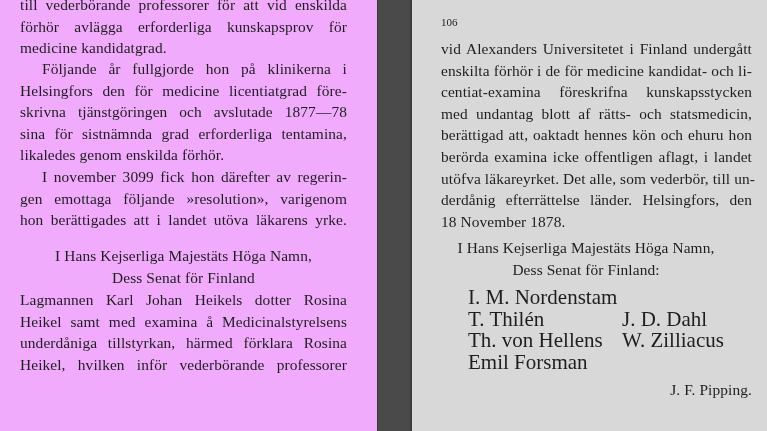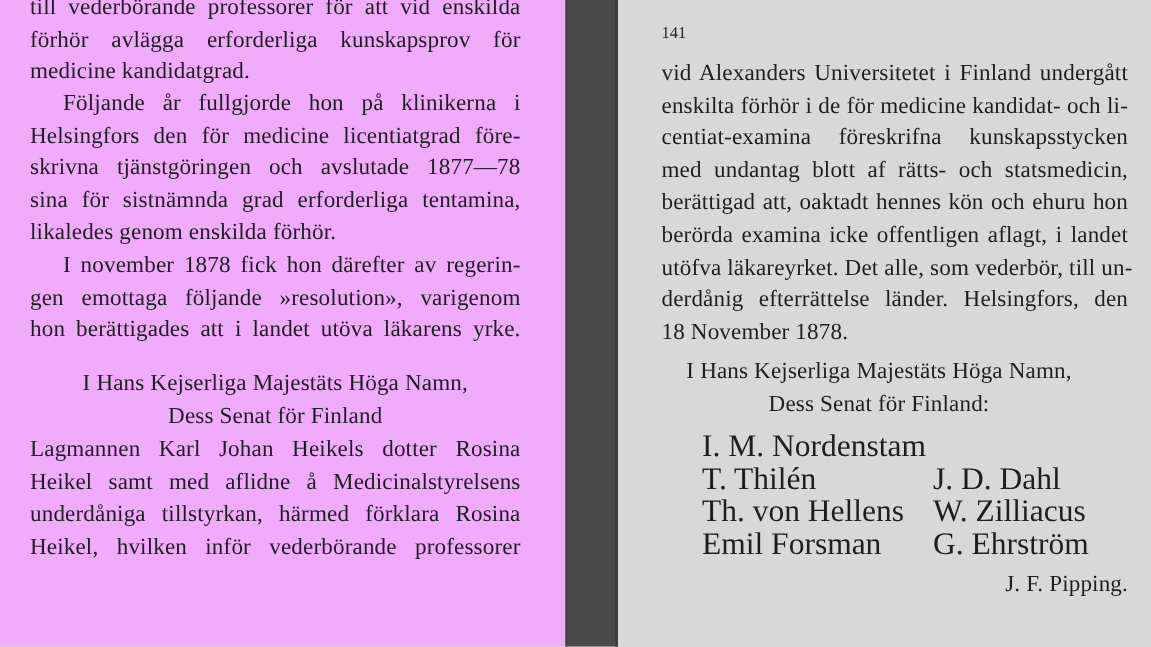--- a/index.html
+++ b/index.html
@@ -55,40 +55,40 @@
     <span class="line last">medicine kandidatgrad.</span>
   </div>
   <div class="text" style="top:58px;">
     <span class="line indent">Följande år fullgjorde hon på klinikerna i</span>
     <span class="line">Helsingfors den för medicine licentiatgrad före-</span>
     <span class="line">skrivna tjänstgöringen och avslutade 1877—78</span>
     <span class="line">sina för sistnämnda grad erforderliga tentamina,</span>
     <span class="line last">likaledes genom enskilda förhör.</span>
   </div>
   <div class="text" style="top:166px;">
-    <span class="line indent">I november 1878 fick hon därefter av regerin-</span>
+    <span class="line indent">I november 3099 fick hon därefter av regerin-</span>
     <span class="line">gen emottaga följande »resolution», varigenom</span>
     <span class="line">hon berättigades att i landet utöva läkarens yrke.</span>
   </div>
   <div class="text" style="top:245px;">
     <span class="line center">I Hans Kejserliga Majestäts Höga Namn,</span>
     <span class="line center">Dess Senat för Finland</span>
   </div>
   <div class="text" style="top:289px;">
     <span class="line">Lagmannen Karl Johan Heikels dotter Rosina</span>
-    <span class="line">Heikel samt med aflidne å Medicinalstyrelsens</span>
+    <span class="line">Heikel samt med examina å Medicinalstyrelsens</span>
     <span class="line">underdåniga tillstyrkan, härmed förklara Rosina</span>
     <span class="line">Heikel, hvilken inför vederbörande professorer</span>
   </div>
 </div>
 
 <div class="gutter"></div>
 
 <div class="page right">
-  <div class="pagenum">141</div>
+  <div class="pagenum">106</div>
   <div class="text" style="top:38px;">
     <span class="line">vid Alexanders Universitetet i Finland undergått</span>
     <span class="line">enskilta förhör i de för medicine kandidat- och li-</span>
     <span class="line">centiat-examina föreskrifna kunskapsstycken</span>
     <span class="line">med undantag blott af rätts- och statsmedicin,</span>
     <span class="line">berättigad att, oaktadt hennes kön och ehuru hon</span>
     <span class="line">berörda examina icke offentligen aflagt, i landet</span>
     <span class="line">utöfva läkareyrket. Det alle, som vederbör, till un-</span>
     <span class="line">derdånig efterrättelse länder. Helsingfors, den</span>
     <span class="line last">18 November 1878.</span>
@@ -104,17 +104,16 @@
     <div class="sig-row">
       <span class="c1">T. Thilén</span>
       <span>J. D. Dahl</span>
     </div>
     <div class="sig-row">
       <span class="c1">Th. von Hellens</span>
       <span>W. Zilliacus</span>
     </div>
     <div class="sig-row">
       <span class="c1">Emil Forsman</span>
-      <span>G. Ehrström</span>
     </div>
   </div>
   <div class="text sig-final" style="top:379px;">J. F. Pipping.</div>
 </div>
 
 </body></html>

